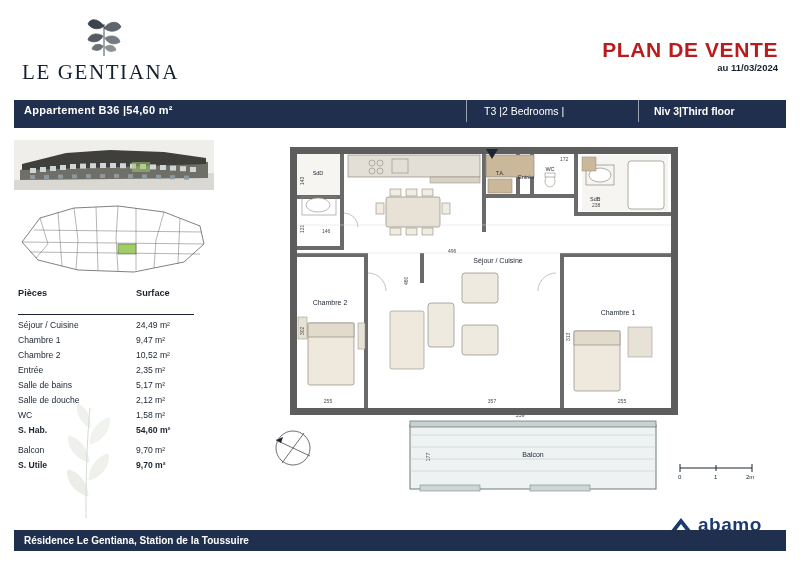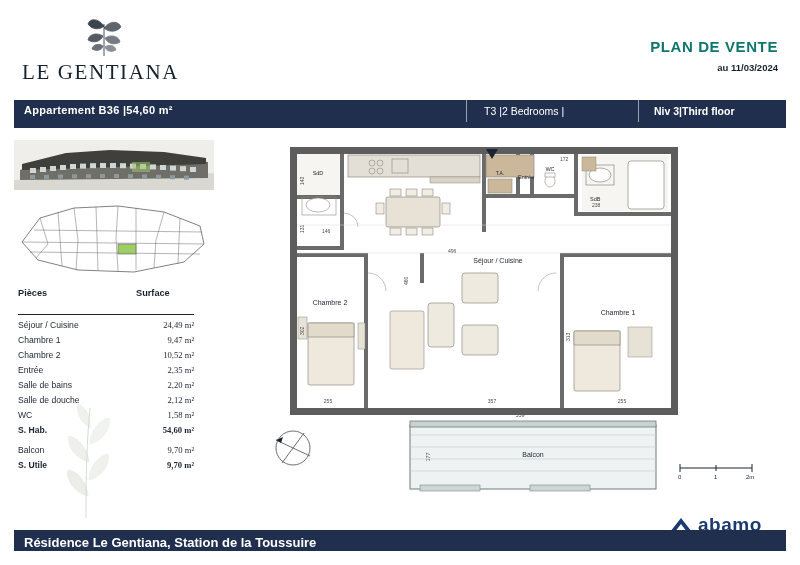--- a/index.html
+++ b/index.html
@@ -16,21 +16,21 @@
   
   .logo-block{position:absolute;left:14px;top:14px;width:210px;height:76px;}
   .logo-mark{position:absolute;left:62px;top:0;width:56px;height:44px;}
   .logo-name{
     position:absolute;left:8px;top:46px;width:200px;
     font-family:"Liberation Serif", serif;
     font-size:21px;letter-spacing:1.6px;color:#16212e;font-weight:400;
   }
   .plan-title{
     position:absolute;right:22px;top:38px;text-align:left;
-    font-size:15px;font-weight:bold;letter-spacing:.6px;color:#0f766e;
+    font-size:21px;font-weight:bold;letter-spacing:.6px;color:#b91c1c;
   }
   .plan-date{
     position:absolute;right:22px;top:62px;text-align:right;
     font-size:9.5px;font-weight:bold;color:#16212e;
   }
 
   
   .bluebar{
     position:absolute;left:14px;top:100px;width:772px;height:28px;
     background:#1f2f4d;color:#fff;
@@ -54,21 +54,21 @@
     background:linear-gradient(180deg,#f4f4f2 0%,#e8e7e3 60%,#dcdbd6 100%);
     overflow:hidden;
   }
   .sitemap{
     position:absolute;left:14px;top:200px;width:200px;height:80px;
   }
 
   .tbl{position:absolute;left:18px;top:288px;width:176px;font-size:8.6px;}
   .tbl .row{display:flex;justify-content:space-between;line-height:15px;}
   .tbl .row .lbl{white-space:nowrap;}
-  .tbl .row .val{width:58px;text-align:right;font-family:Liberation Serif, serif;}
+  .tbl .row .val{width:58px;text-align:left;}
   .tbl .row.bold{font-weight:bold;}
   .tbl .sep{height:5px;}
   .tbl-head{display:flex;justify-content:space-between;font-weight:bold;font-size:9.2px;
             border-bottom:1px solid #1b2430;padding-bottom:16px;margin-bottom:3px;}
   .tbl-head .val{width:58px;text-align:left;}
 
   .leaf-deco{position:absolute;left:56px;top:400px;width:60px;height:120px;opacity:.35;}
 
   
   .plan-frame{
@@ -87,21 +87,21 @@
   }
   .abamo .tag{
     position:absolute;left:31px;top:22px;font-size:5.2px;color:#1b3b6f;letter-spacing:.2px;
   }
 
   
   .footer{
     position:absolute;left:14px;top:530px;width:772px;height:21px;
     background:#1f2f4d;color:#fff;
   }
-  .footer .txt{position:absolute;left:10px;top:5px;font-size:13px;font-weight:bold;text-align:right;}
+  .footer .txt{position:absolute;left:10px;top:5px;font-size:10px;font-weight:bold;text-align:right;}
 
   .nolabel{fill:#1b2430;font-family:"Liberation Sans",sans-serif;}
 </style>
 </head>
 <body>
 
 <div class="page">
 
   <div class="logo-block">
     <svg class="logo-mark" viewBox="0 0 56 44">
@@ -211,21 +211,21 @@
         <div class="row">
           <span class="lbl">Chambre 2</span>
           <span class="val">10,52 m²</span>
         </div>
         <div class="row">
           <span class="lbl">Entrée</span>
           <span class="val">2,35 m²</span>
         </div>
         <div class="row">
           <span class="lbl">Salle de bains</span>
-          <span class="val">2,20 m²</span>
+          <span class="val">5,17 m²</span>
         </div>
         <div class="row">
           <span class="lbl">Salle de douche</span>
           <span class="val">2,12 m²</span>
         </div>
         <div class="row">
           <span class="lbl">WC</span>
           <span class="val">1,58 m²</span>
         </div>
         <div class="row bold">

